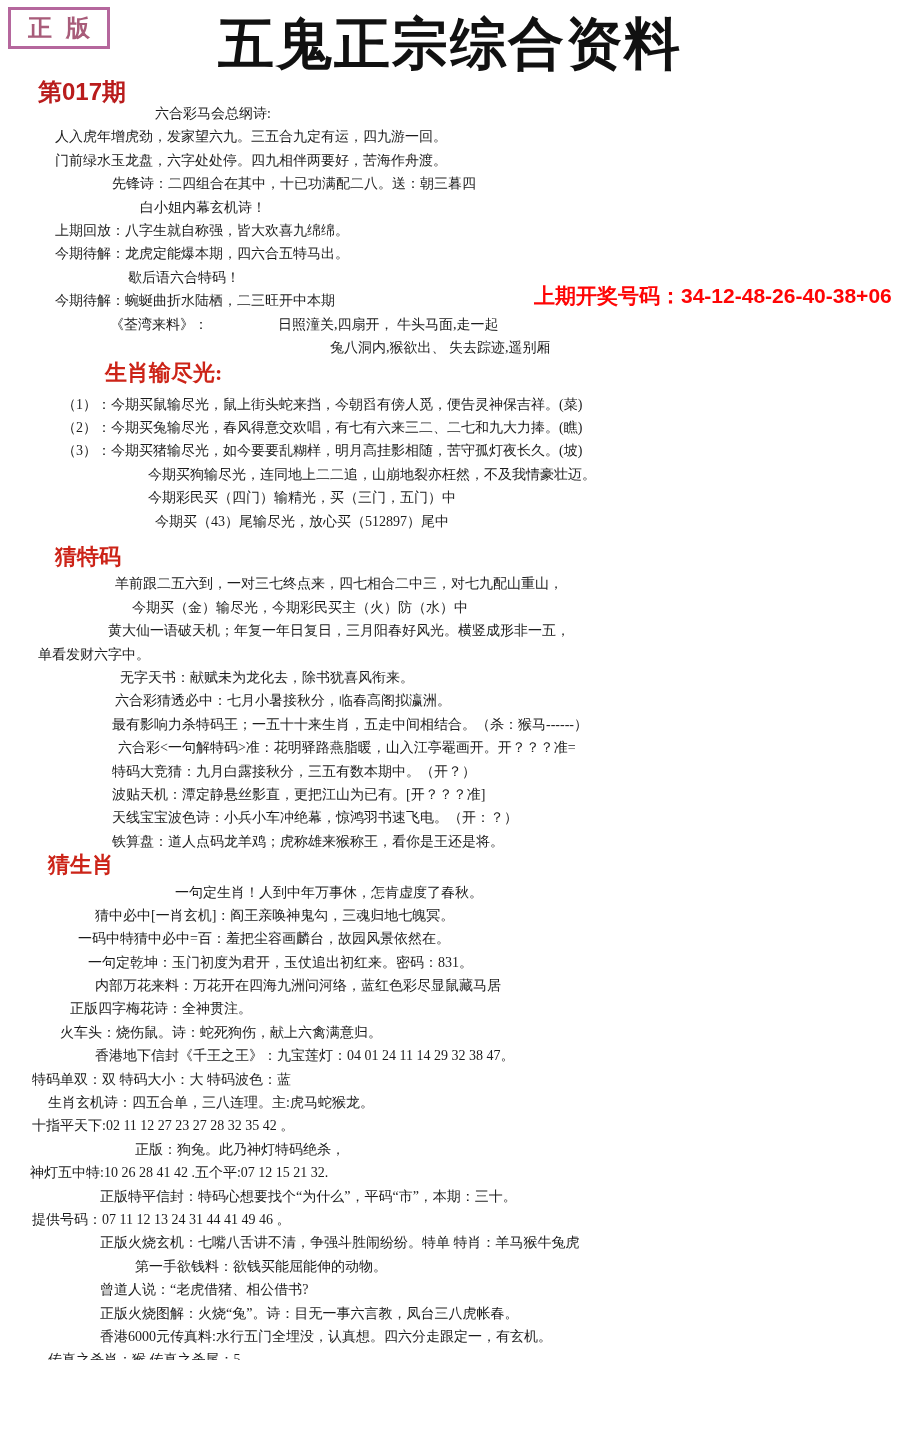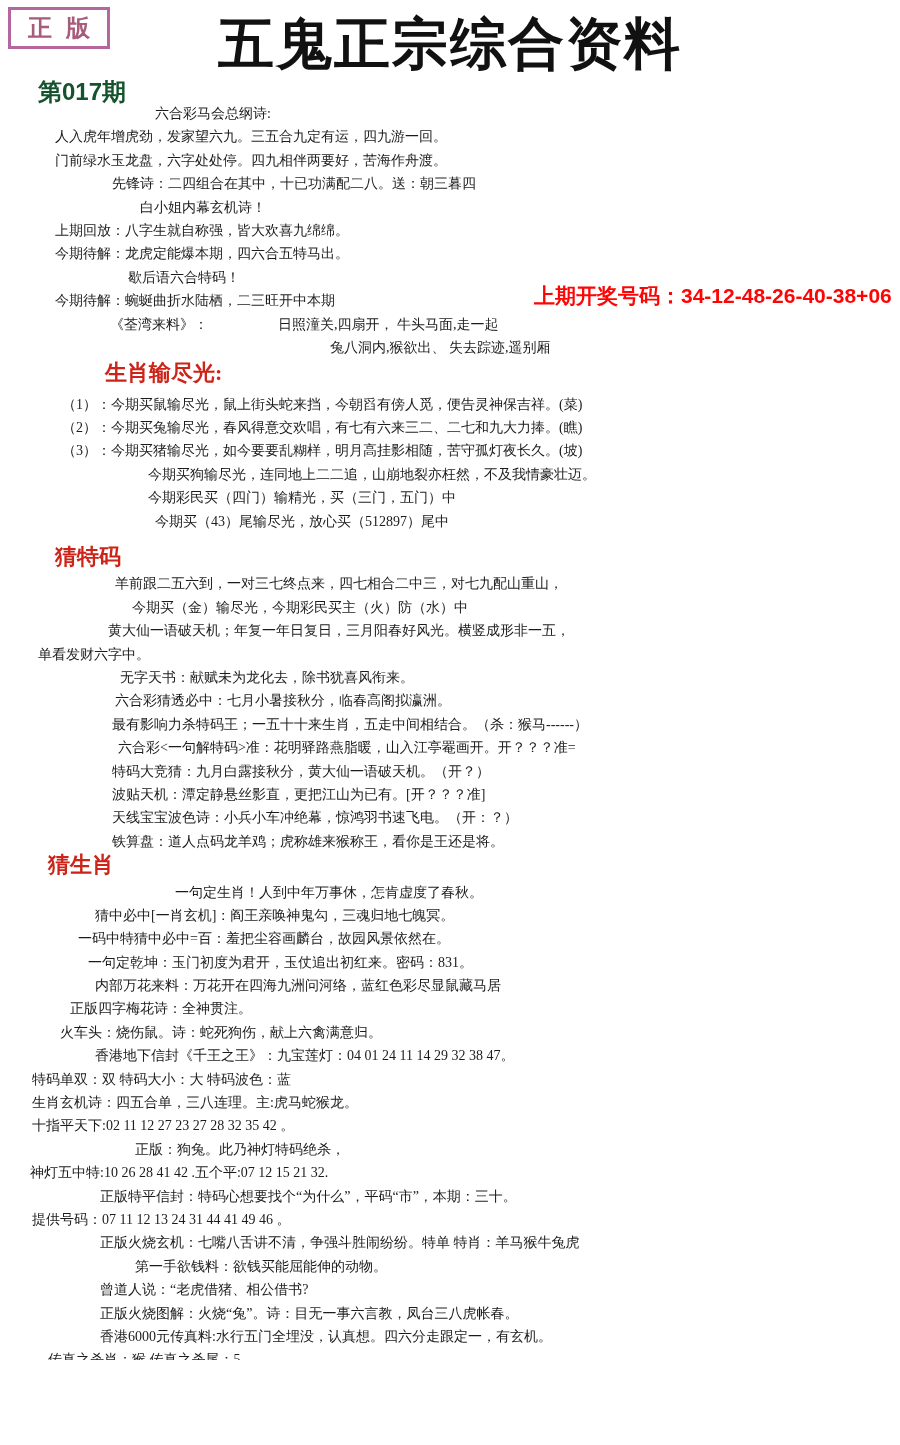--- a/index.html
+++ b/index.html
@@ -27,21 +27,21 @@
     padding-top:14px;
     font-size:56px;
     font-weight:bold;
     letter-spacing:2px;
     line-height:60px;
     color:#111;
   }
   .issue{
     position:absolute;left:38px;top:76px;
     font-family:"Liberation Sans","DejaVu Sans",sans-serif;
-    font-weight:bold;font-size:24px;color:#14532d;
+    font-weight:bold;font-size:24px;color:#b91c1c;
   }
   .lastdraw{
     position:absolute;left:534px;top:282px;
     font-family:"Liberation Sans","DejaVu Sans",sans-serif;
     font-weight:bold;font-size:21px;color:#fe0505;
     white-space:nowrap;
   }
   
   .ln{
     height:23.4px;line-height:23.4px;
@@ -99,39 +99,39 @@
 
   <div>
     <div class="ln" style="margin-left:115px">羊前跟二五六到，一对三七终点来，四七相合二中三，对七九配山重山，</div>
     <div class="ln" style="margin-left:132px">今期买（金）输尽光，今期彩民买主（火）防（水）中</div>
     <div class="ln" style="margin-left:108px">黄大仙一语破天机；年复一年日复日，三月阳春好风光。横竖成形非一五，</div>
     <div class="ln" style="margin-left:38px">单看发财六字中。</div>
     <div class="ln" style="margin-left:120px">无字天书：献赋未为龙化去，除书犹喜风衔来。</div>
     <div class="ln" style="margin-left:115px">六合彩猜透必中：七月小暑接秋分，临春高阁拟瀛洲。</div>
     <div class="ln" style="margin-left:112px">最有影响力杀特码王；一五十十来生肖，五走中间相结合。（杀：猴马------）</div>
     <div class="ln" style="margin-left:118px">六合彩&lt;一句解特码&gt;准：花明驿路燕脂暖，山入江亭罨画开。开？？？准=</div>
-    <div class="ln" style="margin-left:112px">特码大竞猜：九月白露接秋分，黄大仙一语破天机。（开？）</div>
+    <div class="ln" style="margin-left:112px">特码大竞猜：九月白露接秋分，三五有数本期中。（开？）</div>
     <div class="ln" style="margin-left:112px">波贴天机：潭定静悬丝影直，更把江山为已有。[开？？？准]</div>
     <div class="ln" style="margin-left:112px">天线宝宝波色诗：小兵小车冲绝幕，惊鸿羽书速飞电。（开：？）</div>
     <div class="ln" style="margin-left:112px">铁算盘：道人点码龙羊鸡；虎称雄来猴称王，看你是王还是将。</div>
   </div>
 
   <div class="ln hd h3row" style="margin-left:48px">猜生肖</div>
 
   <div>
     <div class="ln" style="margin-left:175px">一句定生肖！人到中年万事休，怎肯虚度了春秋。</div>
     <div class="ln" style="margin-left:95px">猜中必中[一肖玄机]：阎王亲唤神鬼勾，三魂归地七魄冥。</div>
     <div class="ln" style="margin-left:78px">一码中特猜中必中=百：羞把尘容画麟台，故园风景依然在。</div>
     <div class="ln" style="margin-left:88px">一句定乾坤：玉门初度为君开，玉仗追出初红来。密码：831。</div>
     <div class="ln" style="margin-left:95px">内部万花来料：万花开在四海九洲问河络，蓝红色彩尽显鼠藏马居</div>
     <div class="ln" style="margin-left:70px">正版四字梅花诗：全神贯注。</div>
     <div class="ln" style="margin-left:60px">火车头：烧伤鼠。诗：蛇死狗伤，献上六禽满意归。</div>
     <div class="ln" style="margin-left:95px">香港地下信封《千王之王》：九宝莲灯：04 01 24 11 14 29 32 38 47。</div>
     <div class="ln" style="margin-left:32px">特码单双：双 特码大小：大 特码波色：蓝</div>
-    <div class="ln" style="margin-left:32px">生肖玄机诗：四五合单，三八连理。主:虎马蛇猴龙。</div>
+    <div class="ln" style="margin-left:48px">生肖玄机诗：四五合单，三八连理。主:虎马蛇猴龙。</div>
     <div class="ln" style="margin-left:32px">十指平天下:02 11 12 27 23 27 28 32 35 42 。</div>
     <div class="ln" style="margin-left:135px">正版：狗兔。此乃神灯特码绝杀，</div>
     <div class="ln" style="margin-left:30px">神灯五中特:10 26 28 41 42 .五个平:07 12 15 21 32.</div>
     <div class="ln" style="margin-left:100px">正版特平信封：特码心想要找个“为什么”，平码“市”，本期：三十。</div>
     <div class="ln" style="margin-left:32px">提供号码：07 11 12 13 24 31 44 41 49 46 。</div>
     <div class="ln" style="margin-left:100px">正版火烧玄机：七嘴八舌讲不清，争强斗胜闹纷纷。特单 特肖：羊马猴牛兔虎</div>
     <div class="ln" style="margin-left:135px">第一手欲钱料：欲钱买能屈能伸的动物。</div>
     <div class="ln" style="margin-left:100px">曾道人说：“老虎借猪、相公借书?</div>
     <div class="ln" style="margin-left:100px">正版火烧图解：火烧“兔”。诗：目无一事六言教，凤台三八虎帐春。</div>
     <div class="ln" style="margin-left:100px">香港6000元传真料:水行五门全埋没，认真想。四六分走跟定一，有玄机。</div>

